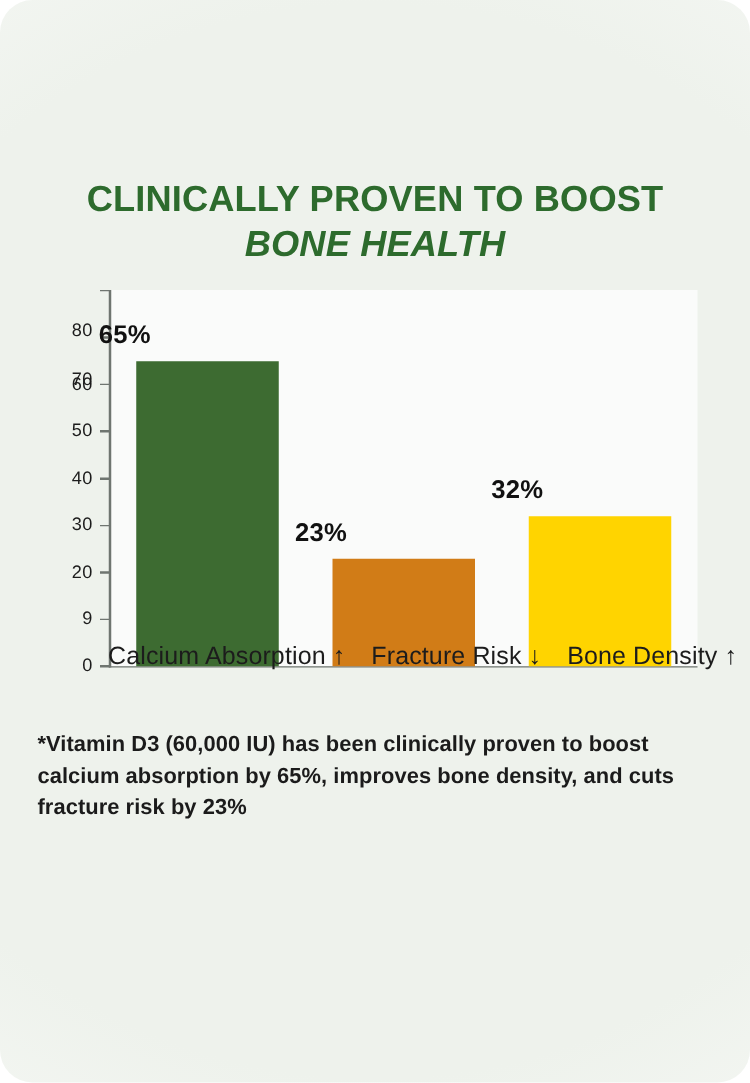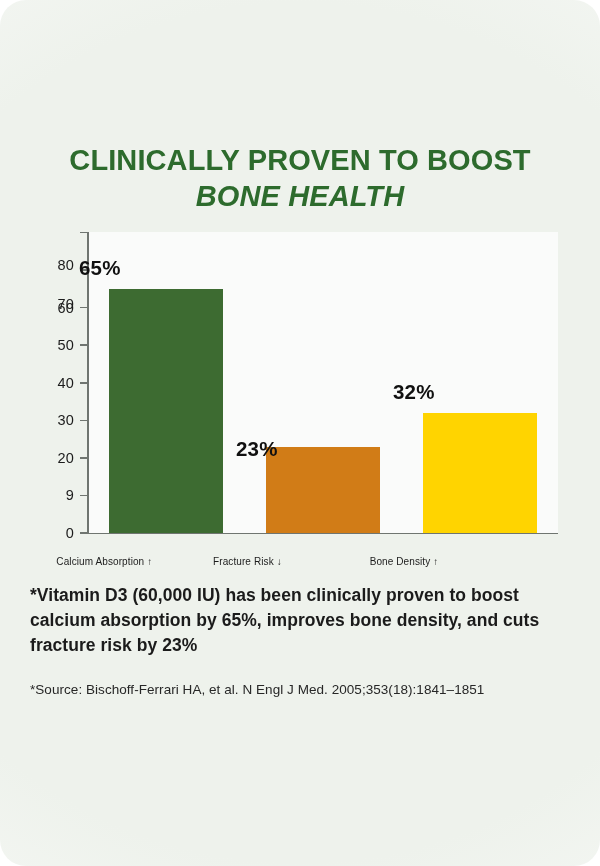--- a/index.html
+++ b/index.html
@@ -101,24 +101,24 @@
     position: absolute;
     text-align: left;
     color: #111111;
     font-size: 20.5px;
     line-height: 20.5px;
     font-weight: 700;
     letter-spacing: 0.2px;
   }
   .cat-label {
     position: absolute;
-    top: 553px;
-    text-align: left;
+    top: 516px;
+    text-align: right;
     color: #1c1c1c;
-    font-size: 10px;
+    font-size: 20px;
     line-height: 18px;
     letter-spacing: 0.1px;
     white-space: nowrap;
   }
 
   
   #disclaimer {
     position: absolute;
     left: 30px;
     top: 583px;
@@ -171,27 +171,26 @@
         <div class="tick-label" style="top: 300.625px;">60</div>
         <div class="tick" style="top: 269.312px;"></div>
         <div class="tick-label" style="top: 263.062px; margin-top: 34px;">70</div>
         <div class="tick" style="top: 231.75px;"></div>
         <div class="tick-label" style="top: 210px; margin-top: 48px;">80</div>
       </div>
     <div id="bars">
         <div class="bar" style="left: 109px; top: 288.844px; width: 114px; height: 244.156px; background: rgb(61, 107, 49);"></div>
         <div class="bar-value" style="left: 79px; width: 174px; top: 257.844px;">65%</div>
         <div class="bar" style="left: 266px; top: 446.606px; width: 114px; height: 86.3937px; background: rgb(209, 124, 23);"></div>
-        <div class="bar-value" style="left: 236px; width: 174px; top: 439px;">23%</div>
+        <div class="bar-value" style="left: 236px; width: 174px; top: 417px;">23%</div>
         <div class="bar" style="left: 423px; top: 412.8px; width: 114px; height: 120.2px; background: rgb(255, 212, 0);"></div>
         <div class="bar-value" style="left: 393px; width: 174px; top: 381.8px;">32%</div>
       </div>
     <div id="cat-labels">
         <div class="cat-label" style="left: 56.3333px; width: 220px;">Calcium Absorption ↑</div>
         <div class="cat-label" style="left: 213px; width: 220px;">Fracture Risk ↓</div>
         <div class="cat-label" style="left: 369.667px; width: 220px;">Bone Density ↑</div>
       </div>
   </div>
 
   <div id="disclaimer">*Vitamin D3 (60,000 IU) has been clinically proven to boost calcium absorption by 65%, improves bone density, and cuts fracture risk by 23%</div>
-  <div id="source">*Source: Bischoff-Ferrari HA, et al. N Engl J Med. 2005;353(18):1841–1851</div>
 
 </div>
 
 </body></html>

